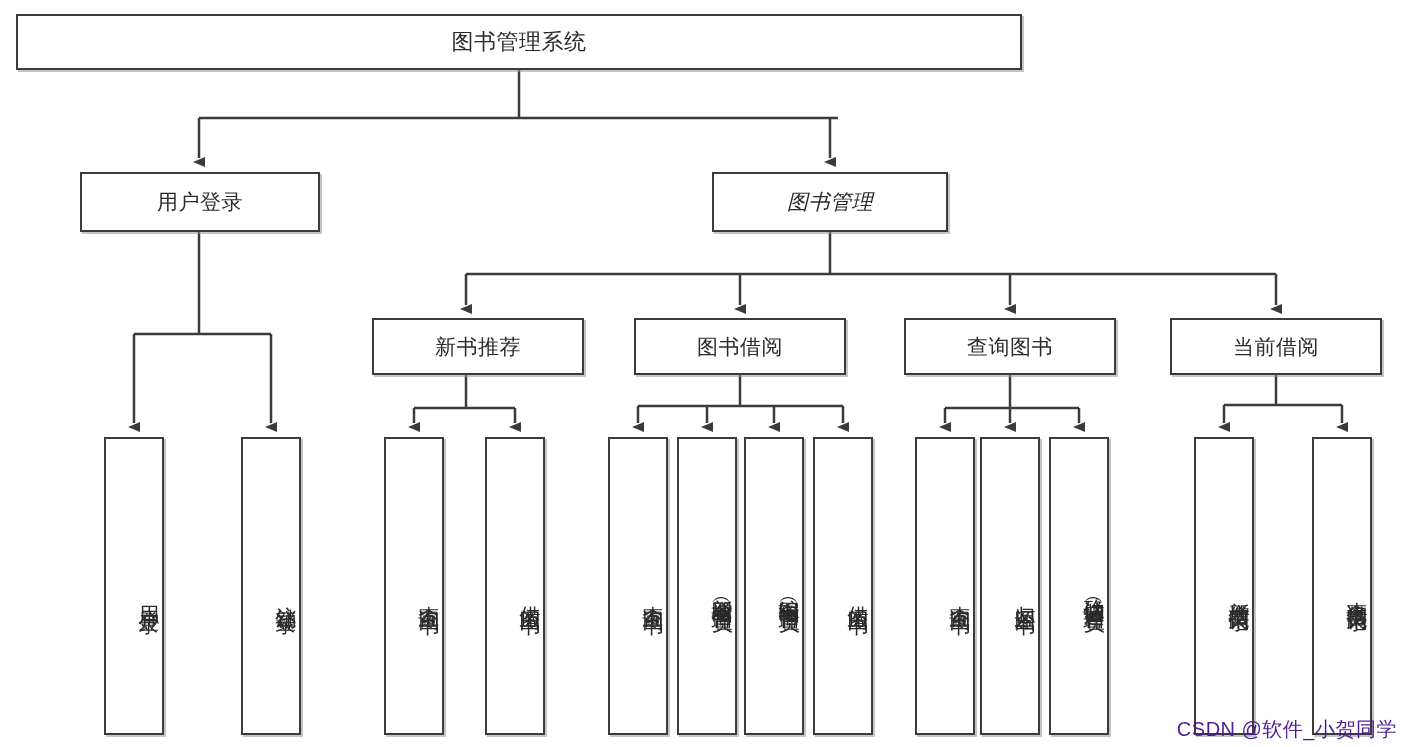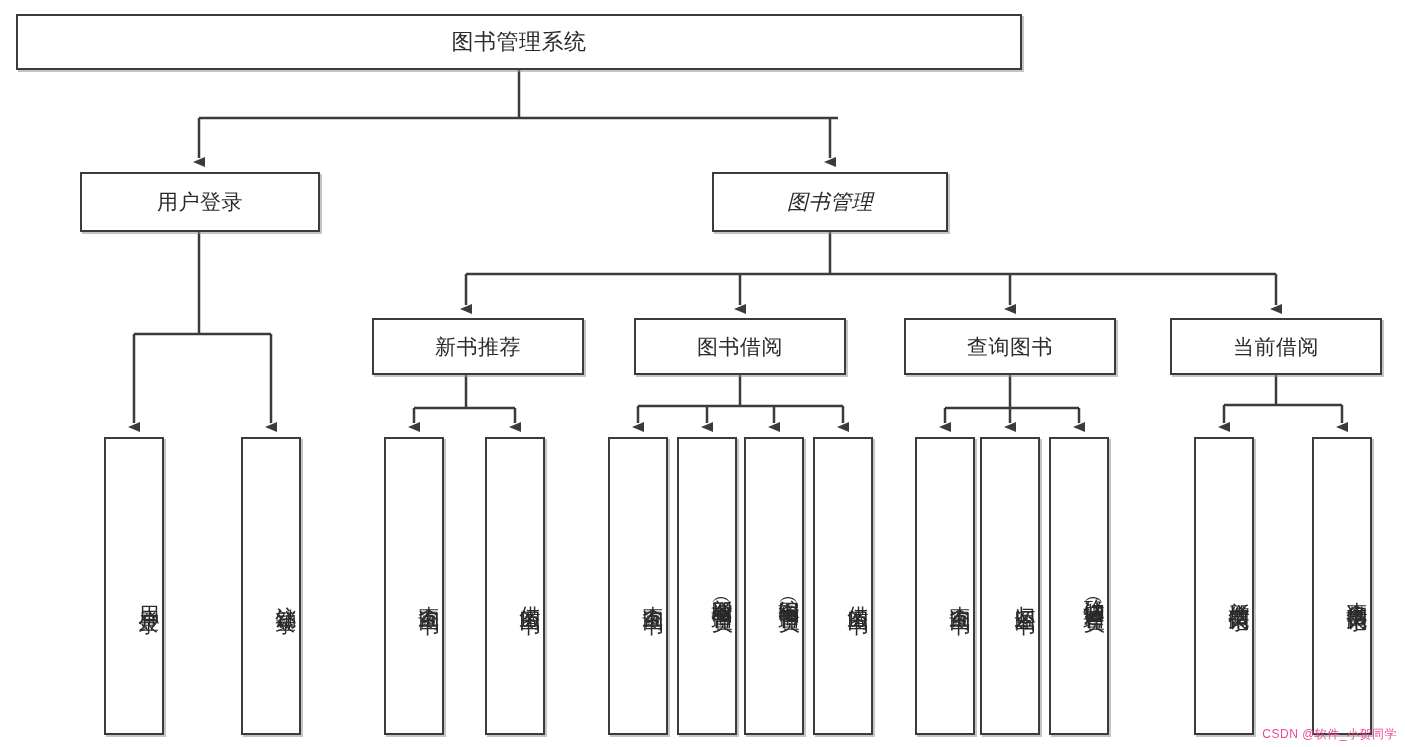--- a/index.html
+++ b/index.html
@@ -55,22 +55,22 @@
     letter-spacing: 3px;
   }
   .node.vert.tall-text {
     padding-top: 10px;
     letter-spacing: 2px;
   }
   .watermark {
     position: absolute;
     right: 8px;
     bottom: 4px;
-    font-size: 12px;
-    color: #ec4899;
+    font-size: 20px;
+    color: #4c1d95;
     letter-spacing: 0.5px;
     white-space: nowrap;
   }
 </style>
 </head>
 <body>
 
 <div id="canvas">
 
   <svg class="wires" viewBox="0 0 1405 747">

